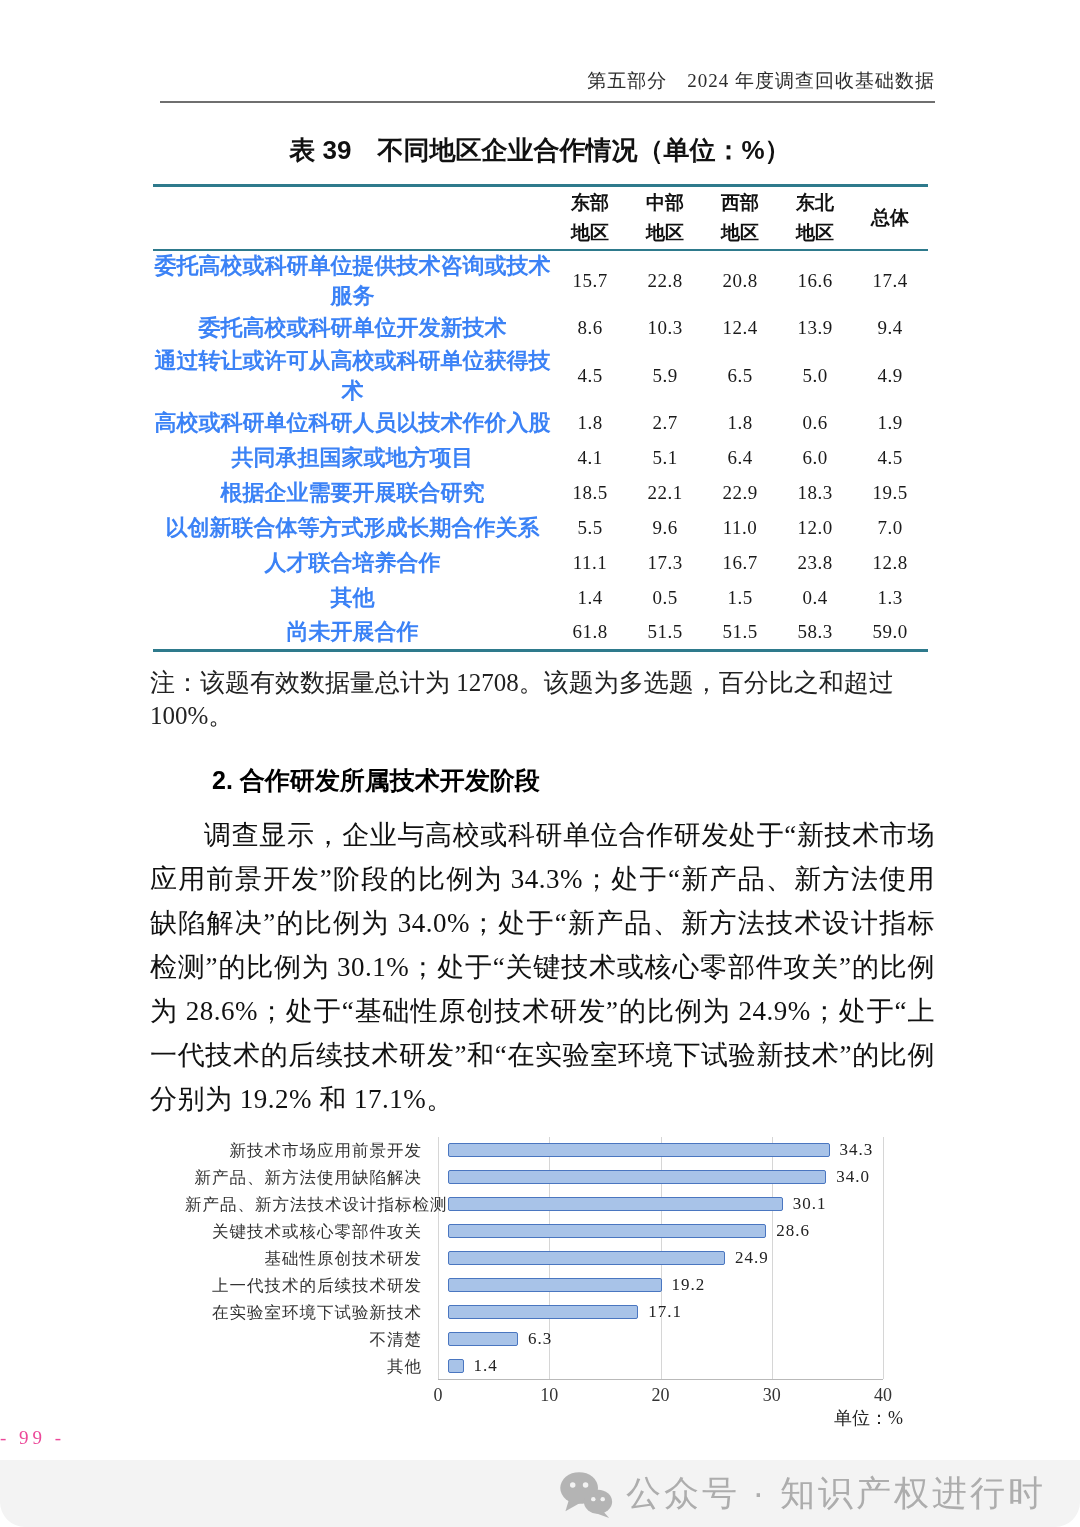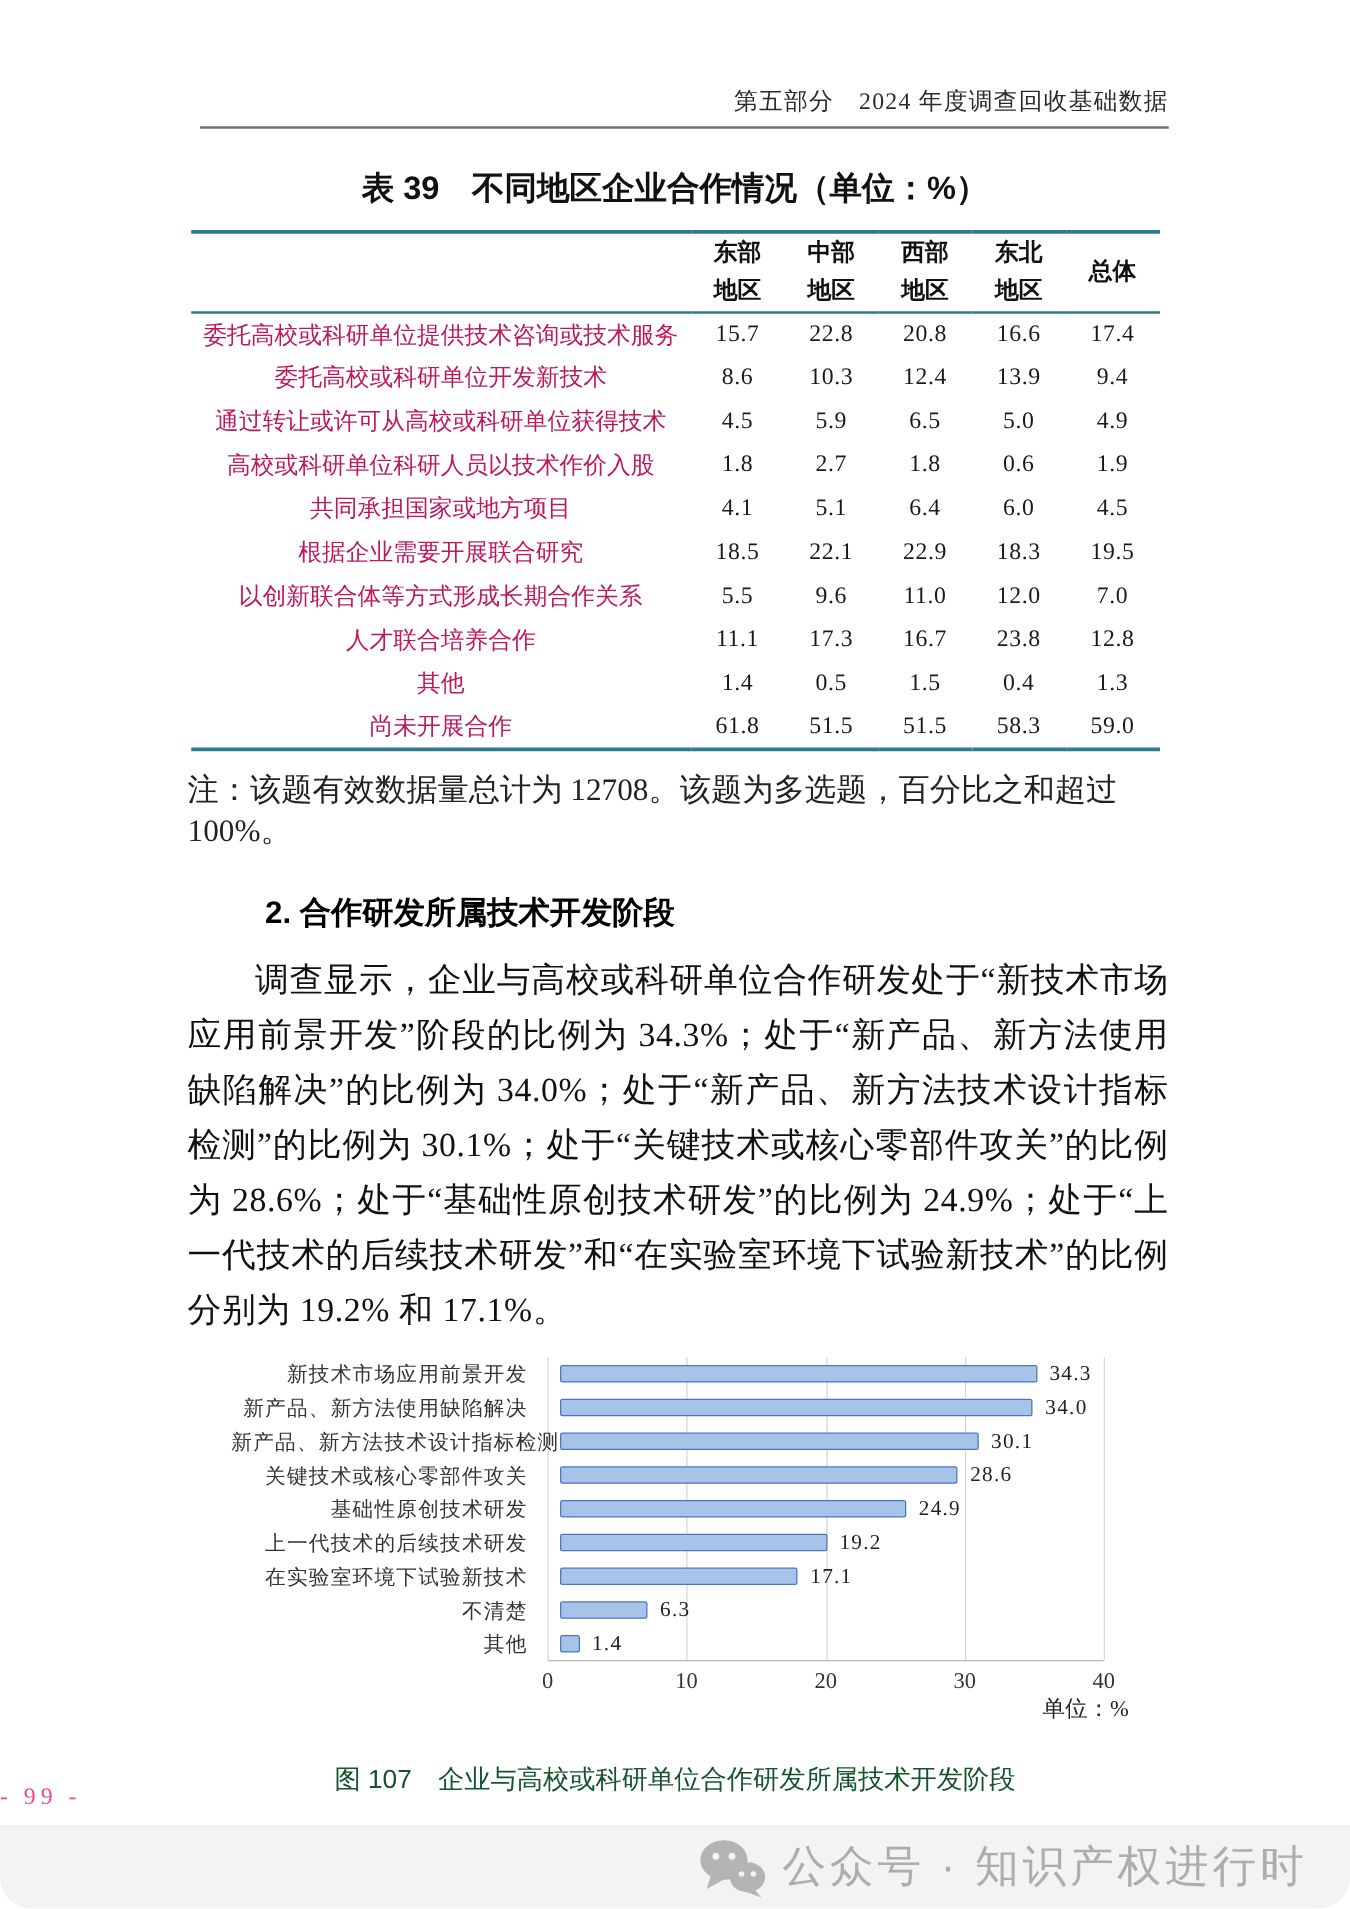--- a/index.html
+++ b/index.html
@@ -49,23 +49,24 @@
     font-size:19px;
     height:64px;
     text-align:center;
     vertical-align:middle;
     line-height:1.55;
     color:#111;
   }
   table.data-table td { height:35px; text-align:center; vertical-align:middle; }
   td.row-label {
     font-family:"Liberation Sans","DejaVu Sans",sans-serif;
-    font-size:19px;
-    color:#be185d;
+    font-size:22px;
+    color:#3b82f6;
     width:400px;
+    font-weight:bold;
   }
   td.num { font-size:19px; width:75px; letter-spacing:0.5px; }
   
   .note {
     margin:14px 150px 0;
     font-size:25px;
     color:#222;
   }
   
   .section-heading {

